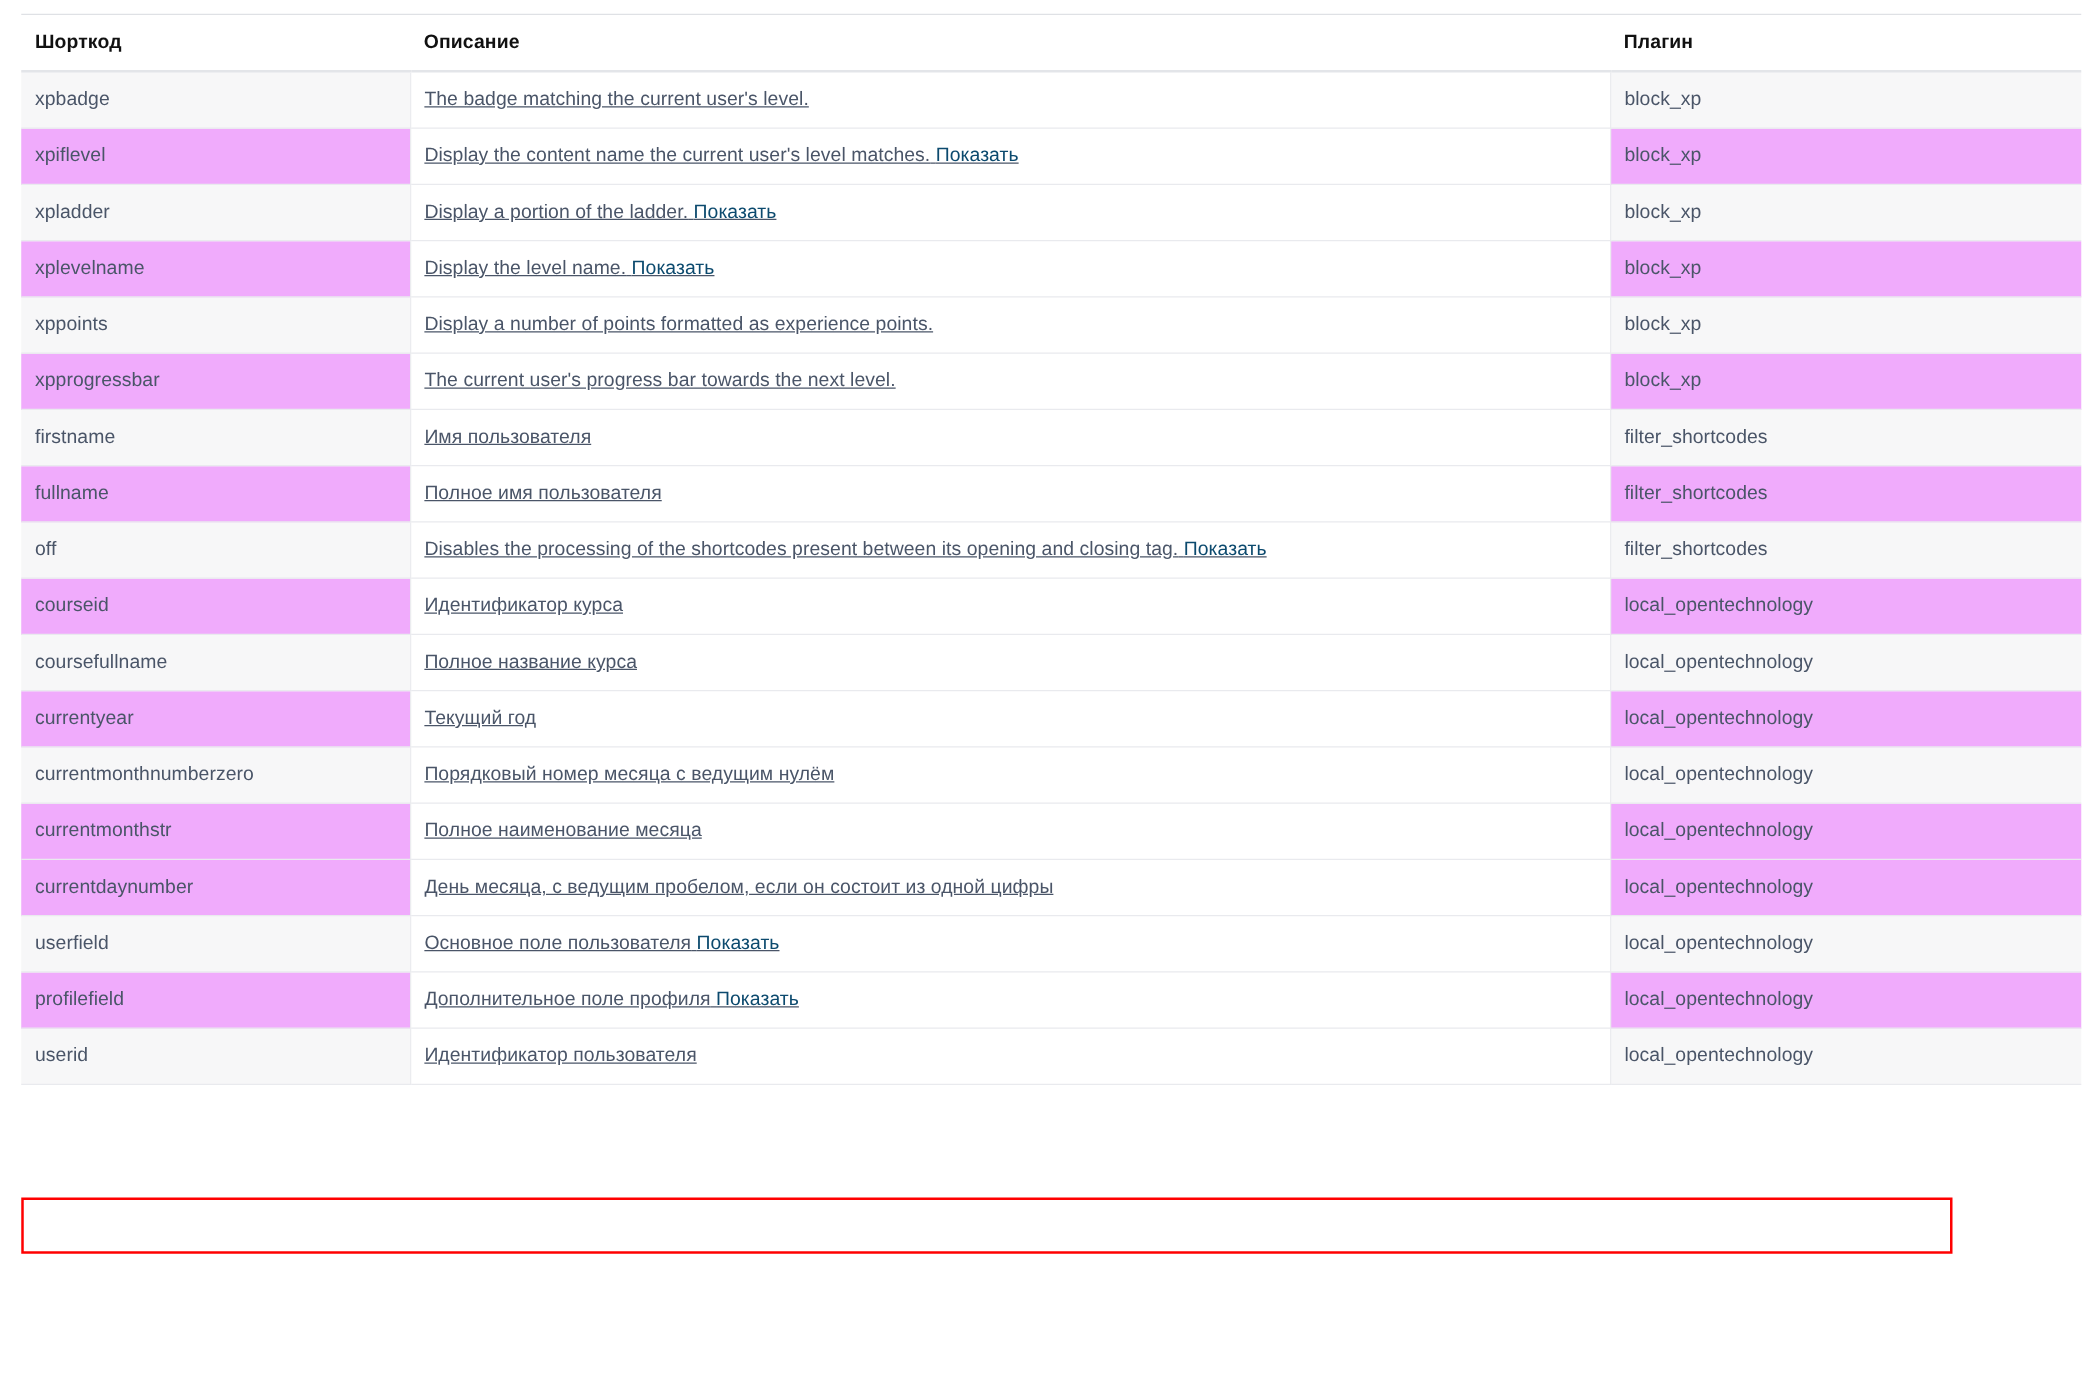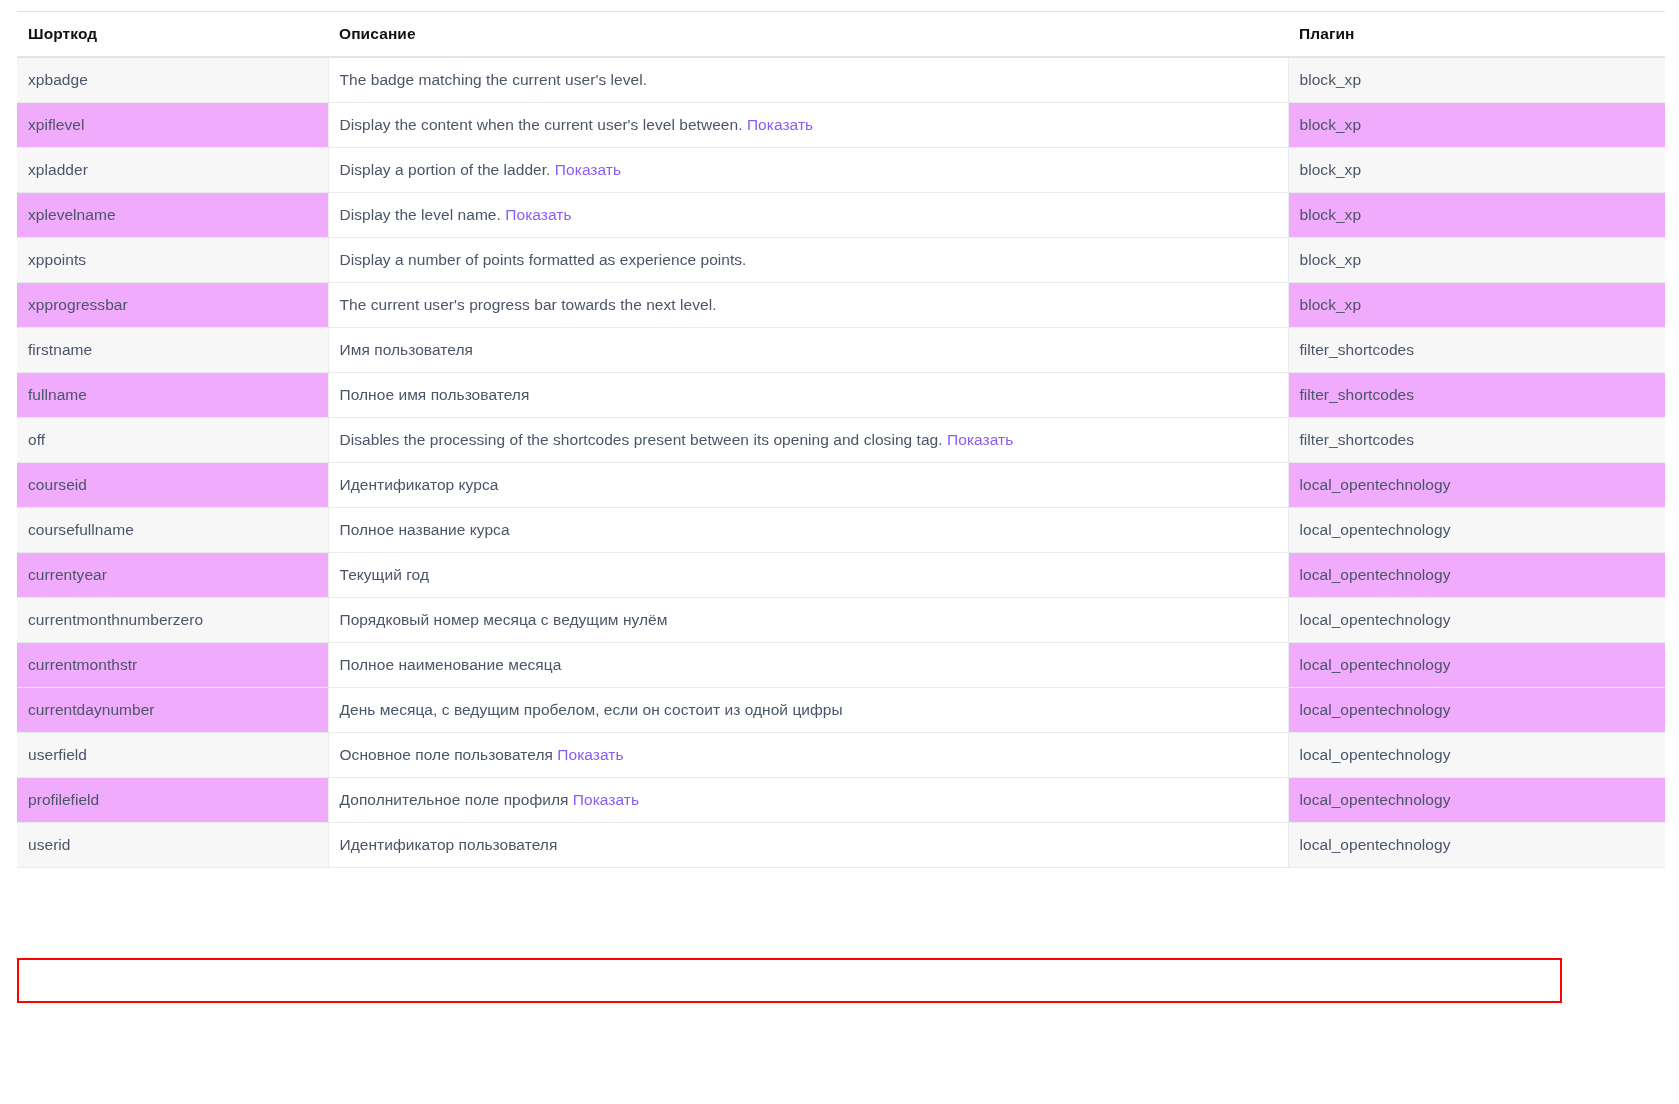--- a/index.html
+++ b/index.html
@@ -70,27 +70,28 @@
   tbody tr.odd td.plugin {
     background: #f7f7f8;
     margin-top: 13px;
   }
   tbody tr.even td.code,
   tbody tr.even td.plugin {
     background: #f0abfc;
   }
   tbody td.desc {
     background: #ffffff;
+    text-decoration: underline;
   }
 
   td.code   { border-right: 1px solid #ebecef; }
   td.desc   { border-right: 1px solid #ebecef; }
 
   a.showlink {
-    color: #8b5cf6;
+    color: #0c4a6e;
     text-decoration: none;
     cursor: pointer;
   }
 
   
   .highlight-box {
     position: absolute;
     left: 17px;
     top: 1018px;
     width: 1545px;
@@ -121,21 +122,21 @@
         </tr>
       </thead>
       <tbody id="table-body">
           <tr class="odd">
             <td class="code">xpbadge</td>
             <td class="desc"><span>The badge matching the current user's level.</span></td>
             <td class="plugin">block_xp</td>
           </tr>
           <tr class="even">
             <td class="code">xpiflevel</td>
-            <td class="desc"><span>Display the content when the current user's level between.</span> <a class="showlink">Показать</a></td>
+            <td class="desc"><span>Display the content name the current user's level matches.</span> <a class="showlink">Показать</a></td>
             <td class="plugin">block_xp</td>
           </tr>
           <tr class="odd">
             <td class="code">xpladder</td>
             <td class="desc"><span>Display a portion of the ladder.</span> <a class="showlink">Показать</a></td>
             <td class="plugin">block_xp</td>
           </tr>
           <tr class="even">
             <td class="code">xplevelname</td>
             <td class="desc"><span>Display the level name.</span> <a class="showlink">Показать</a></td>

